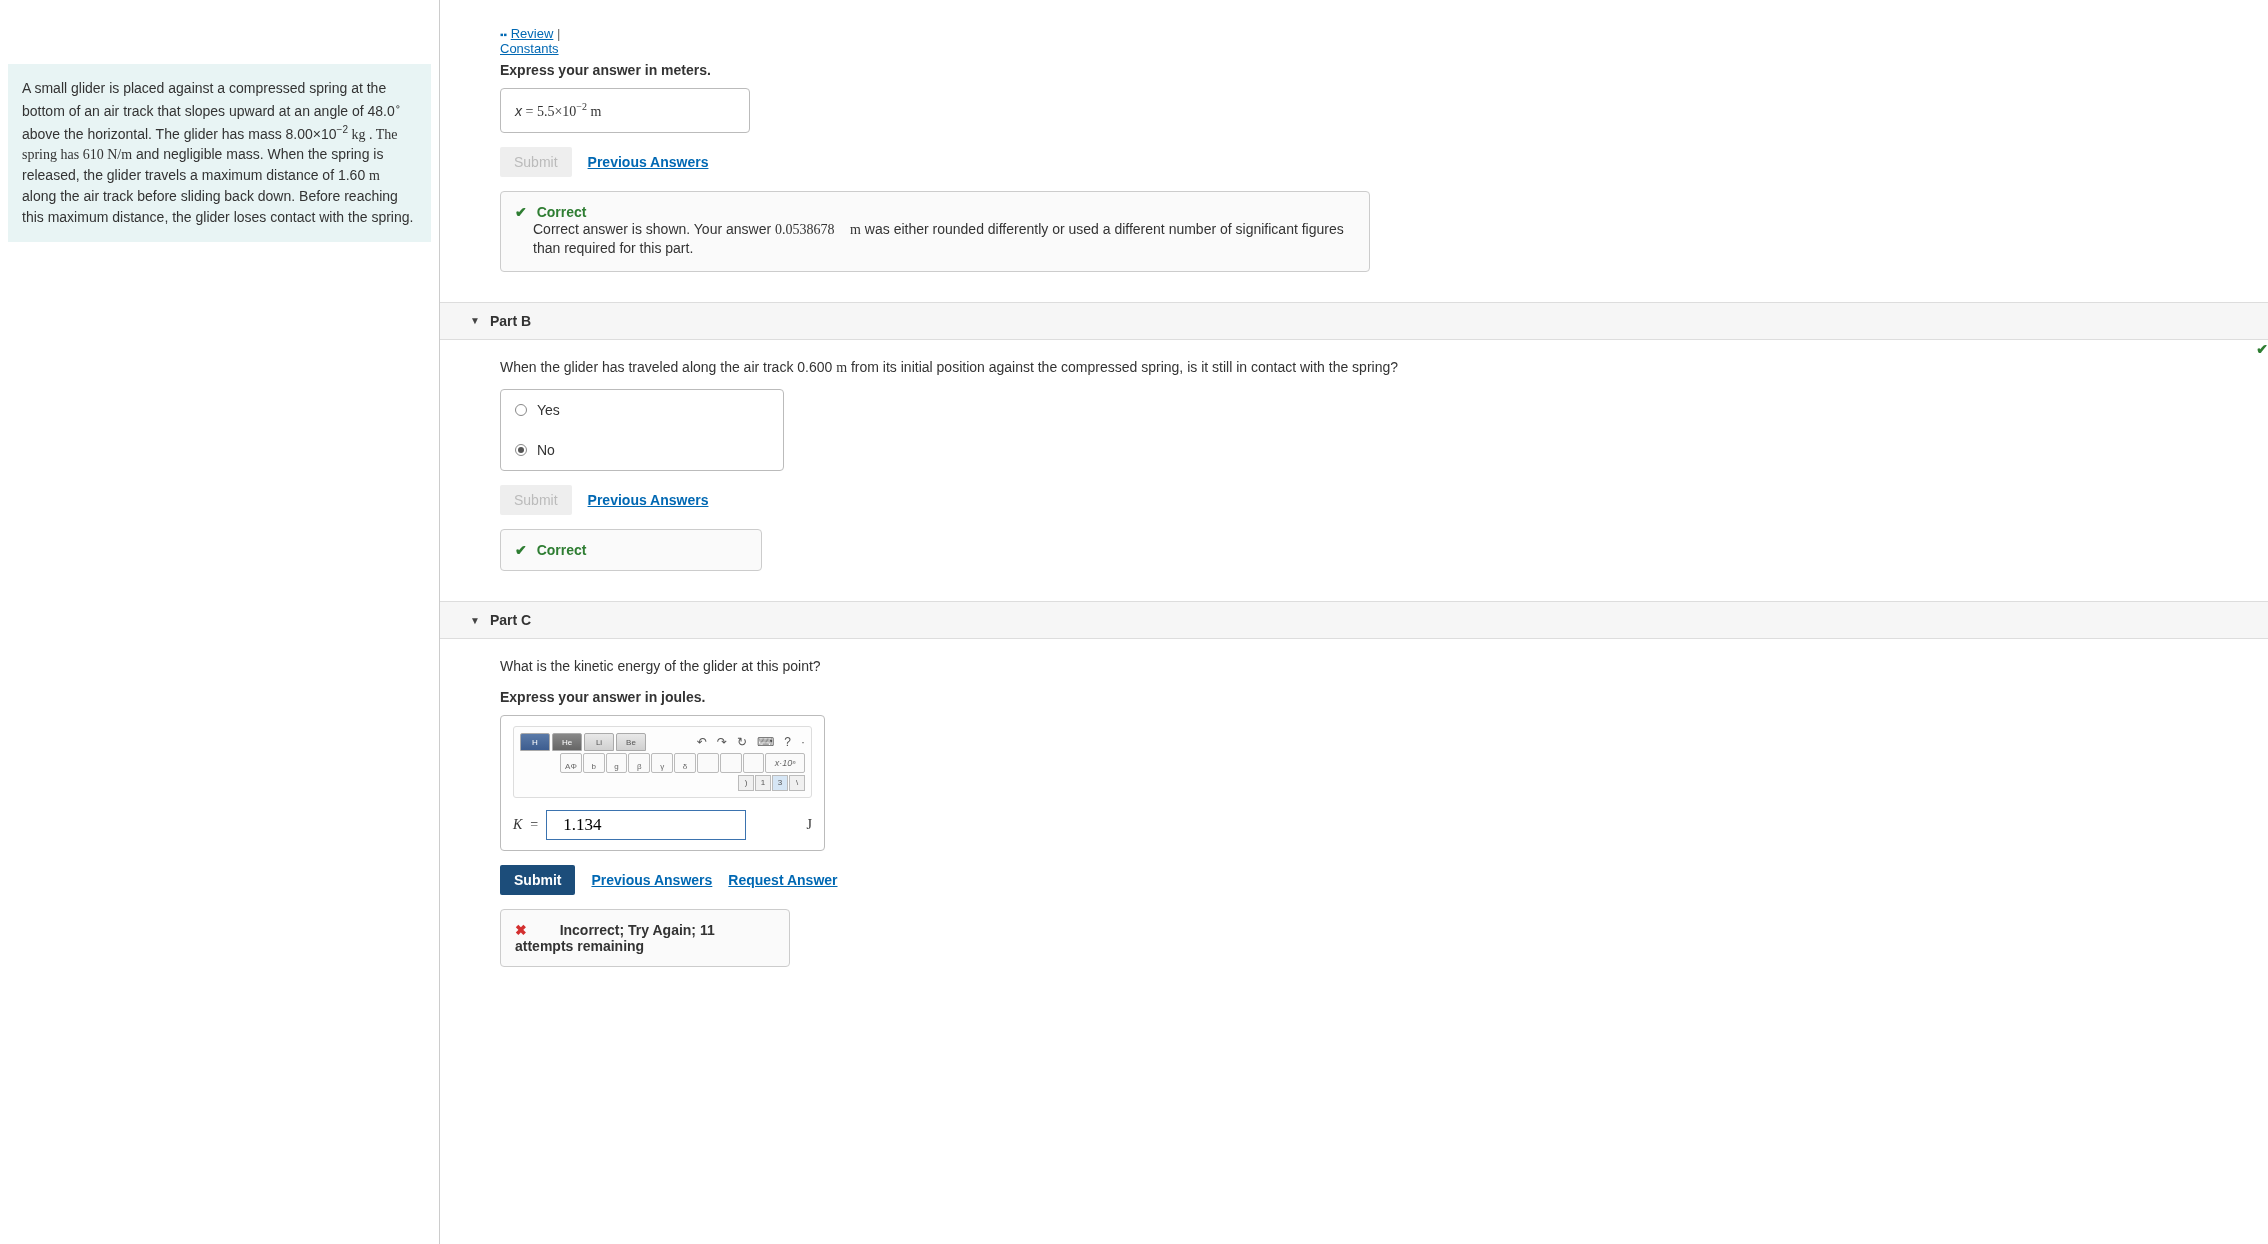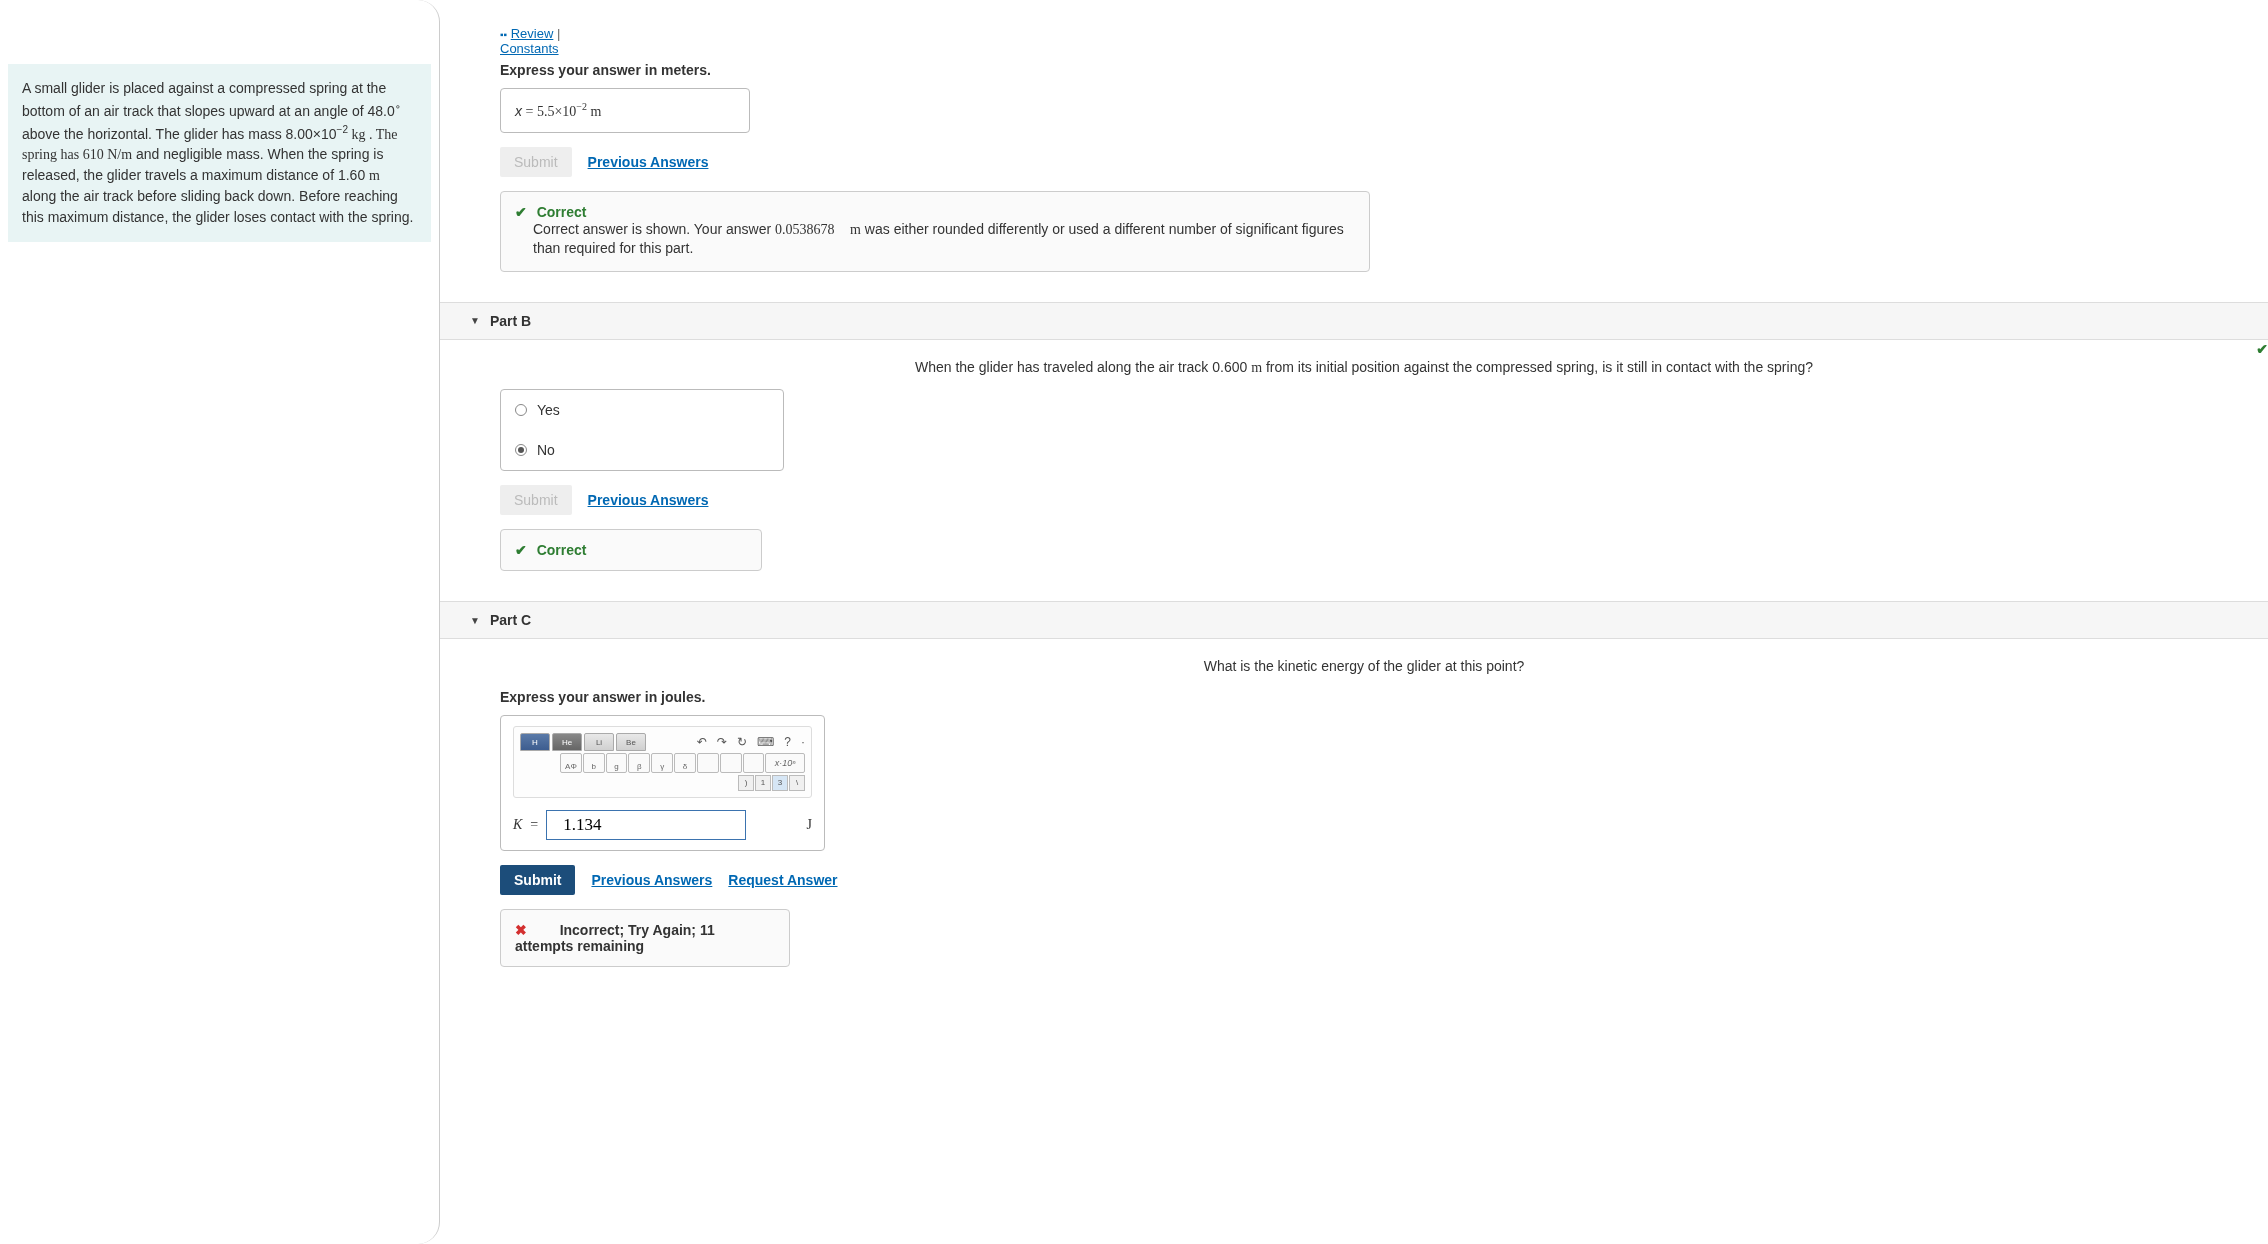--- a/index.html
+++ b/index.html
@@ -7,21 +7,20 @@
     font-family: Arial, Helvetica, sans-serif;
     font-size: 14px;
     color: #333;
     background: #fff;
   }
   .container { display: flex; min-height: 100vh; }
   .left-panel {
     width: 440px;
     border-right: 1px solid #ccc;
     padding: 8px;
-    border-radius: 22px;
   }
   .problem-box {
     background: #e8f4f4;
     padding: 14px;
     margin-top: 56px;
     line-height: 1.5;
   }
   .right-panel { flex: 1; padding: 0 40px 40px 60px; }
   .top-links {
     text-align: left;
@@ -83,21 +82,21 @@
     margin: 0 -60px 0 -60px;
     display: flex;
     align-items: center;
     gap: 10px;
     position: relative;
   }
   .part-header .caret { font-size: 10px; color: #444; }
   .part-title { font-weight: bold; }
   .part-check-right { position: absolute; right: 20px; bottom: -18px; color:#2e7d32; font-weight:bold; }
   .part-body { margin-top: 18px; margin-bottom: 26px; }
-  .question { margin-bottom: 12px; line-height: 1.4; text-align: center; }
+  .question { margin-bottom: 12px; line-height: 1.4; }
   .mc-box {
     border: 1px solid #bbb;
     border-radius: 4px;
     width: 284px;
     margin-bottom: 14px;
   }
   .mc-option {
     padding: 12px 14px;
     display: flex; align-items: center; gap: 10px;
   }

